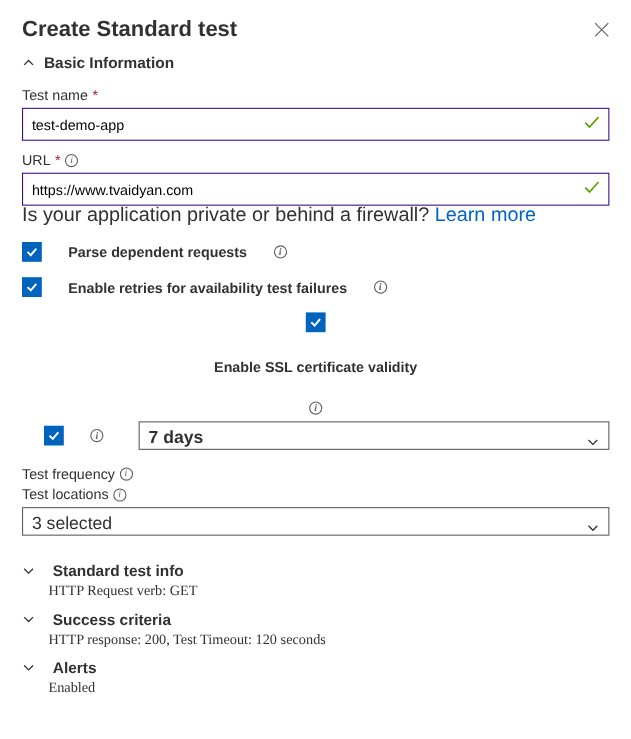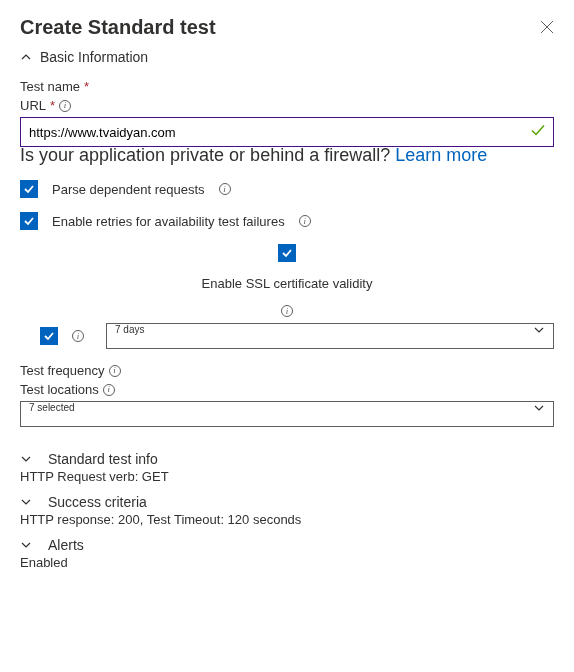--- a/index.html
+++ b/index.html
@@ -26,31 +26,33 @@
   .close-icon {
     cursor: pointer;
     color: #605e5c;
     padding-top: 4px;
   }
   .close-icon svg { display:block; }
   .section-head {
     display: flex;
     align-items: center;
     gap: 8px;
-    font-weight: 400;
+    font-weight: 700;
     font-size: 14px;
     margin: 10px 0 14px 0;
     cursor: pointer;
   }
   .section-head.collapsed { margin-bottom: 2px; gap: 16px; }
   .subtext {
     font-size: 13px;
     font-weight: 400;
     color: #323130;
+    margin-left: 24px;
     margin-bottom: 10px;
+    font-family: Liberation Serif, serif;
   }
   .field-label {
     display: flex;
     align-items: center;
     gap: 4px;
     font-size: 13px;
     margin-bottom: 4px;
   }
   .req { color: #a4262c; }
   .info-icon {
@@ -96,22 +98,23 @@
     margin-bottom: 14px;
     margin-top: -6px;
   }
   .helper a {
     color: #0064bf;
     text-decoration: none;
   }
   .checkbox-row {
     display: flex;
     align-items: center;
-    gap: 14px;
+    gap: 24px;
     margin: 8px 0 14px 0;
+    font-weight: bold;
   }
   .checkbox-row.nested {
     margin-left: 20px;
     margin-top: 6px;
     margin-bottom: 14px;
   }
   .checkbox {
     width: 18px;
     height: 18px;
     background: #0064bf;
@@ -121,26 +124,26 @@
     cursor: pointer;
     flex-shrink: 0;
   }
   .checkbox svg {
     display: block;
   }
   .select {
     height: 26px;
     border: 1px solid #605e5c;
     display: flex;
-    align-items: flex-start;
+    align-items: flex-end;
     justify-content: space-between;
     padding: 0 8px;
     cursor: pointer;
     background: #fff;
-    font-size: 10px;
+    font-size: 16px;
   }
   .select.full { width: 100%; margin-bottom: 14px; }
   .select.inline { flex: 1; margin-left: 8px; }
   .chevron svg { display:block; }
   .field-block { margin-bottom: 4px; }
   .flex-row { display: flex; align-items: center; }
 </style>
 </head>
 <body>
 
@@ -160,20 +163,28 @@
       </svg>
   </span>
   <span>Basic Information</span>
 </div>
 
 <div class="field-block">
   <div class="field-label">
     <span>Test name</span>
     <span class="req">*</span>
   </div>
+  <div class="input-wrap">
+    <input class="text-input" type="text" value="test-demo-app" style="">
+    <span class="valid-check">
+      <svg width="16" height="16" viewBox="0 0 16 16">
+          <path d="M2 8 L6 12 L14 3" stroke="#57a300" stroke-width="1.5" fill="none"></path>
+        </svg>
+    </span>
+  </div>
 </div>
 
 <div class="field-block">
   <div class="field-label">
     <span>URL</span>
     <span class="req">*</span>
     <span class="info-icon">i</span>
   </div>
   <div class="input-wrap" style="margin-bottom:4px;">
     <input class="text-input" type="text" value="https://www.tvaidyan.com" style="">
@@ -241,21 +252,21 @@
     <span class="info-icon">i</span>
   </div>
 </div>
 
 <div class="field-block">
   <div class="field-label">
     <span>Test locations</span>
     <span class="info-icon">i</span>
   </div>
   <div class="select full" style="margin-bottom:24px;">
-    <span>7 selected</span>
+    <span>3 selected</span>
     <span class="chevron">
       <svg width="12" height="12" viewBox="0 0 12 12">
           <path d="M2 4 L6 8 L10 4" stroke="#323130" stroke-width="1.2" fill="none"></path>
         </svg>
     </span>
   </div>
 </div>
 
 <div class="section-head collapsed">
   <span class="chevron">

